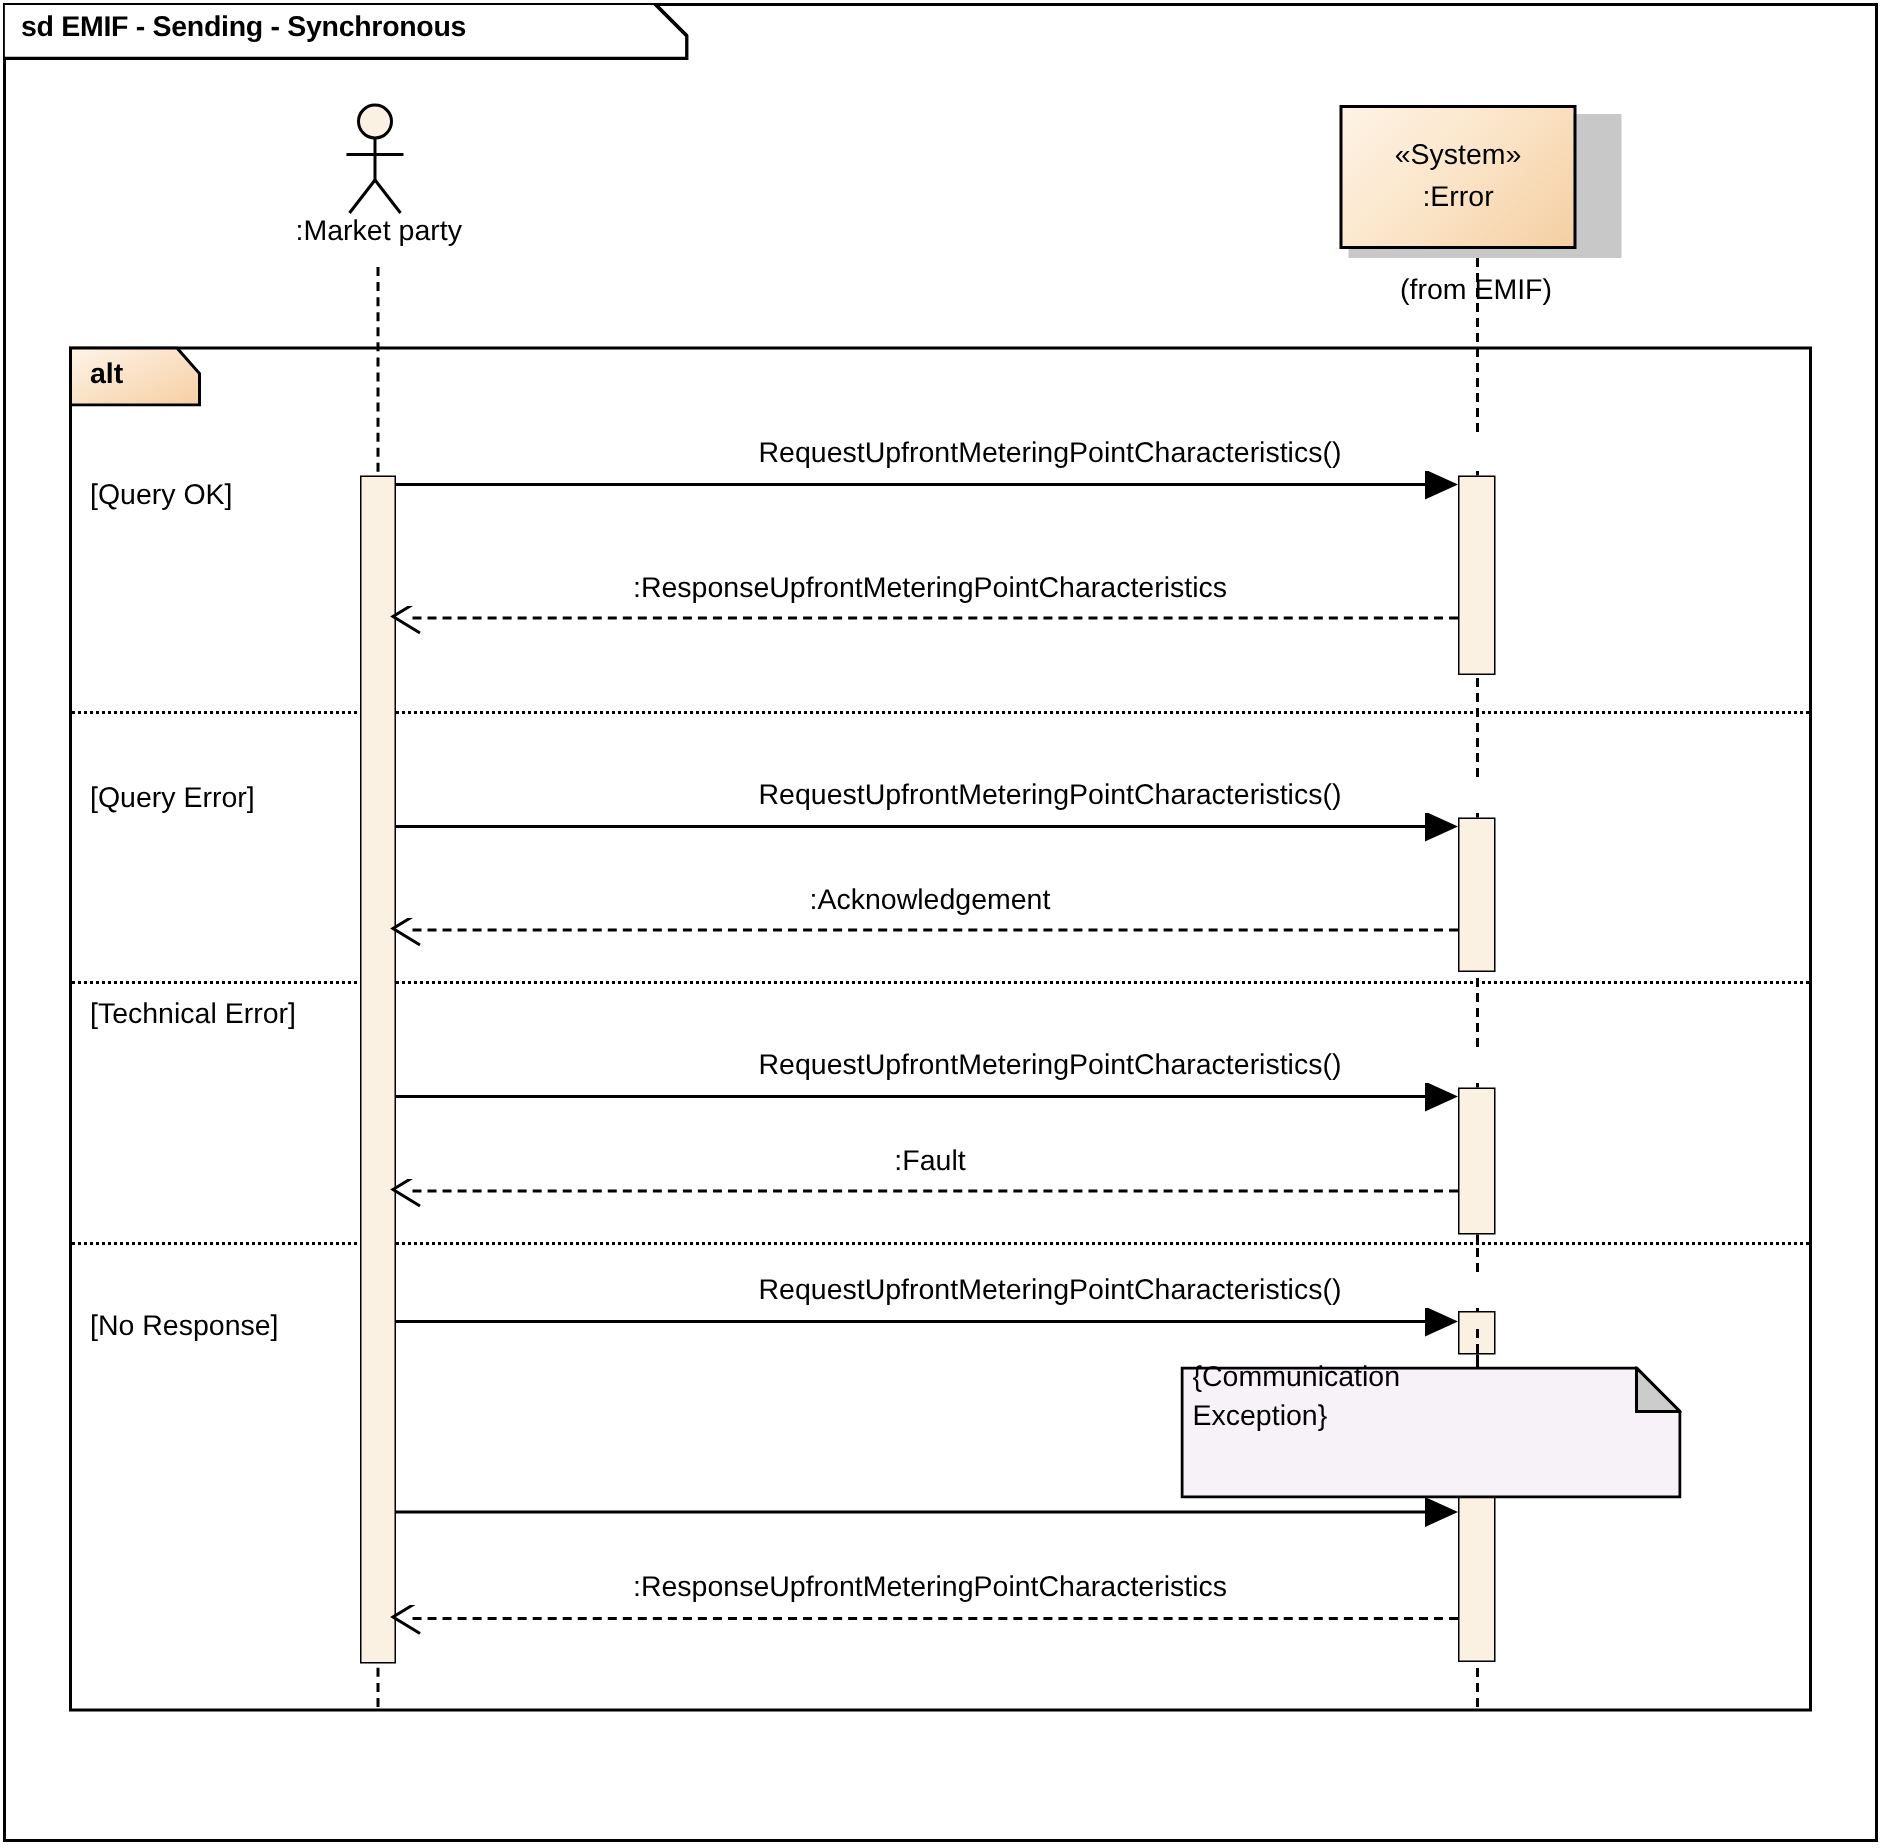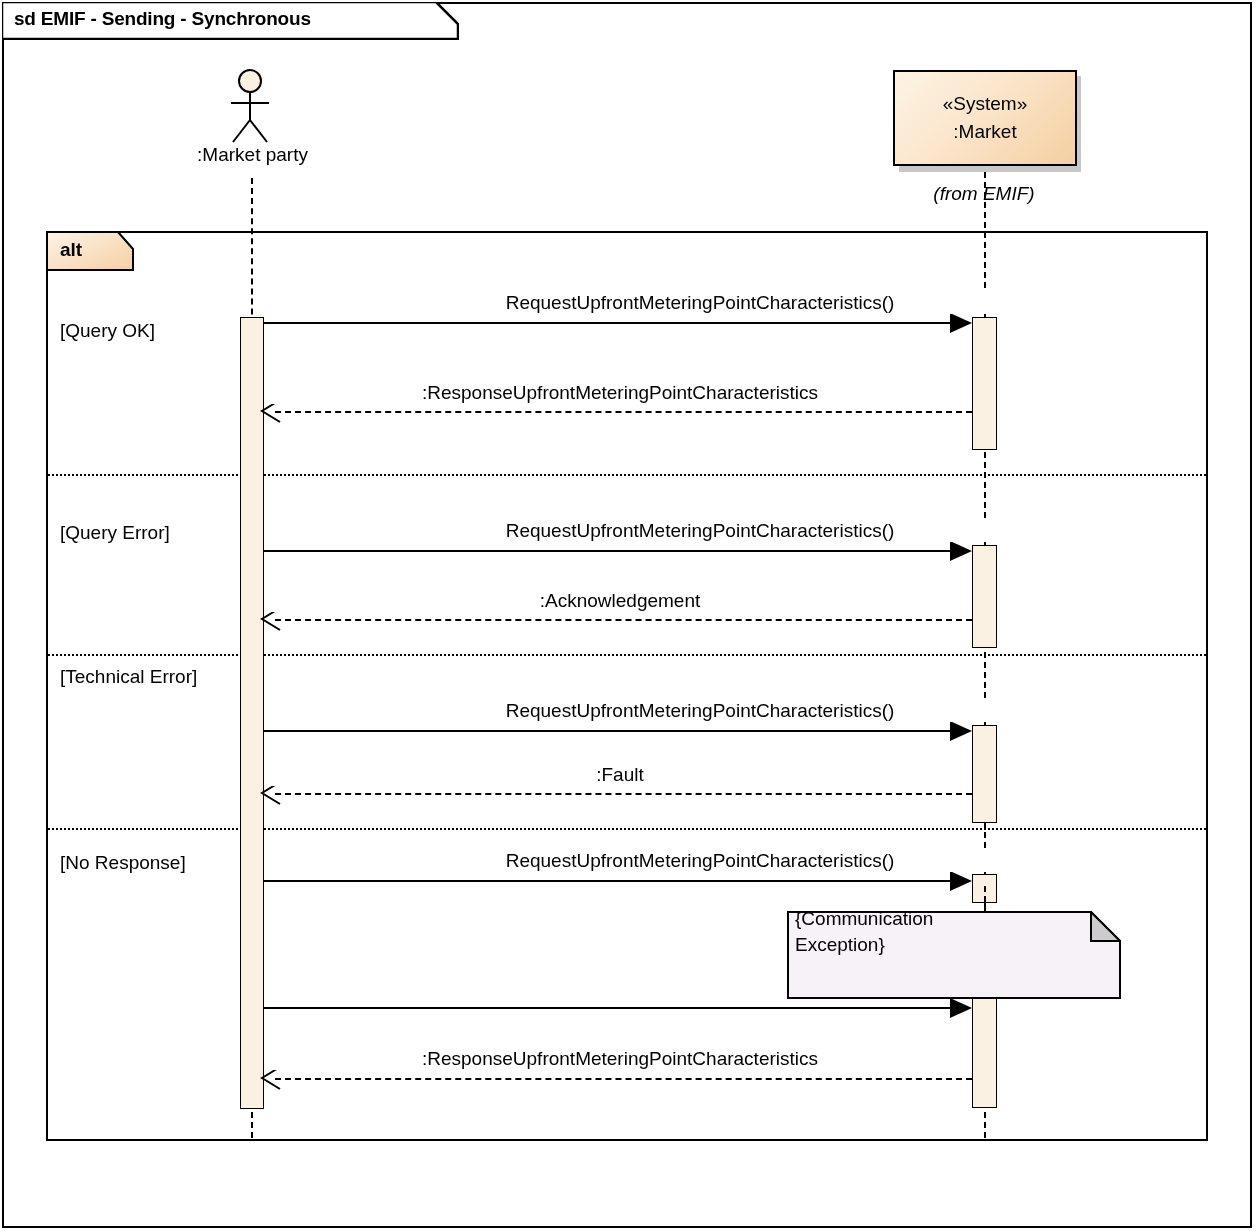--- a/index.html
+++ b/index.html
@@ -77,21 +77,20 @@
     gap: 6px;
   }
   .sys-stereo, .sys-name {
     font-size: 19px;
     color: #000;
     white-space: nowrap;
   }
   .sys-from {
     position: absolute;
     font-size: 19px;
-    font-style: italic;
     color: #000;
     white-space: nowrap;
     text-align: center;
   }
 
   
   .alt-frame {
     position: absolute;
     border: 2px solid #000;
     box-sizing: border-box;
@@ -196,23 +195,23 @@
     <line x1="28" y1="24" x2="28" y2="52" stroke="#000000" stroke-width="2"></line>
     <line x1="9" y1="35" x2="47" y2="35" stroke="#000000" stroke-width="2"></line>
     <line x1="28" y1="52" x2="11" y2="74" stroke="#000000" stroke-width="2"></line>
     <line x1="28" y1="52" x2="45" y2="74" stroke="#000000" stroke-width="2"></line>
   </svg>
   <div class="actor-label" style="left:150px; top:144px; width:205px;">:Market party</div>
 
   <div class="lifeline" style="left:251px; top:178px; height:960px;"></div>
 
   <div class="sys-shadow" style="left:899px; top:76px; width:182px; height:96px;"></div>
-  <div class="sys-box" style="left:893px; top:70px; width:184px; height:96px;text-align:right;">
+  <div class="sys-box" style="left:893px; top:70px; width:158px; height:96px;text-align:right;">
     <span class="sys-stereo">«System»</span>
-    <span class="sys-name">:Market</span>
+    <span class="sys-name">:Error</span>
   </div>
   <div class="sys-from" style="left:884px; top:183px; width:200px;">(from EMIF)</div>
 
   <div class="lifeline" style="left:984px; top:172px; height:966px;"></div>
 
   <div class="alt-frame" style="left:46px; top:231px; width:1162px; height:910px;"></div>
 
   <svg class="alt-tab-wrap" style="left:46px; top:231px;" viewBox="0 0 88 40">
     <defs>
       <linearGradient id="altgrad" x1="0" y1="0" x2="1" y2="1">
@@ -224,21 +223,21 @@
   </svg>
   <div class="alt-label" style="left:60px; top:239px;">alt</div>
 
   <div class="alt-sep" style="left:48px; top:474px; width:1158px;"></div>
   <div class="alt-sep" style="left:48px; top:654px; width:1158px;"></div>
   <div class="alt-sep" style="left:48px; top:828px; width:1158px;"></div>
 
   <div class="guard" style="left:60px; top:292px;">[Query OK]</div>
   <div class="guard" style="left:60px; top:494px;">[Query Error]</div>
   <div class="guard" style="left:60px; top:638px;">[Technical Error]</div>
-  <div class="guard" style="left:60px; top:824px;">[No Response]</div>
+  <div class="guard" style="left:60px; top:846px;">[No Response]</div>
 
   <div class="activation" style="left:240px; top:317px; width:24px; height:792px;"></div>
 
   <div class="activation" style="left:972px; top:317px; width:25px; height:133px;"></div>
   <div class="activation" style="left:972px; top:545px; width:25px; height:103px;"></div>
   <div class="activation" style="left:972px; top:725px; width:25px; height:98px;"></div>
   <div class="activation" style="left:972px; top:874px; width:25px; height:29px;"></div>
   <div class="activation" style="left:972px; top:995px; width:25px; height:113px;"></div>
 
   <div class="msg-line-solid" style="left:264px; top:322px; width:700px;"></div>

